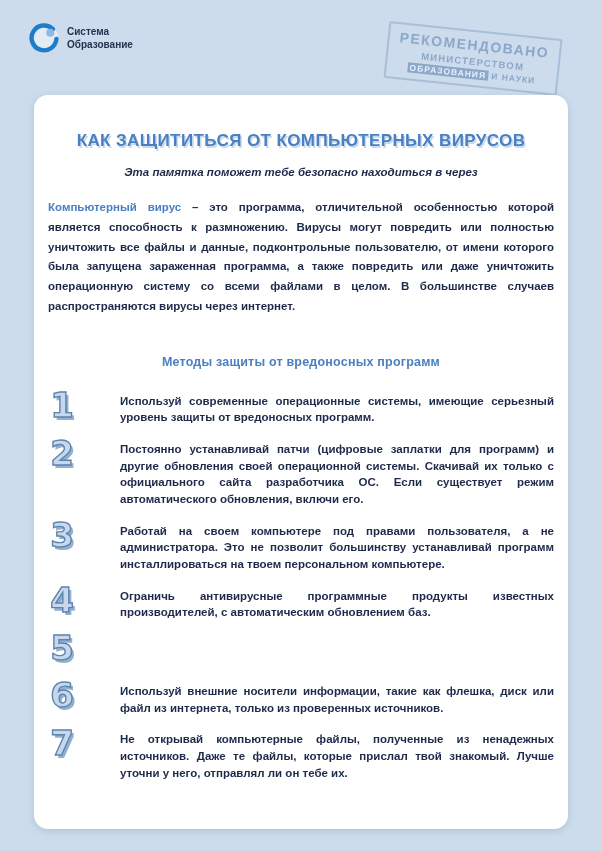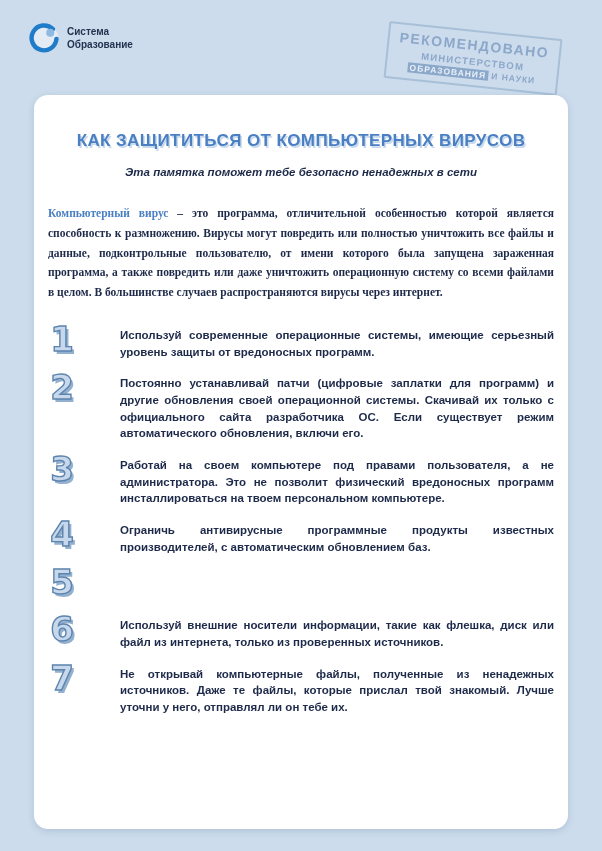--- a/index.html
+++ b/index.html
@@ -39,22 +39,22 @@
   }
   .title {
     text-align:center; color:#4a80c3; font-size:17px; font-weight:bold;
     letter-spacing:.4px; text-shadow:1.5px 1.5px 0 #c9daed; margin-top:14px;
   }
   .subtitle {
     text-align:center; font-style:italic; font-weight:bold;
     color:#1e2a4a; font-size:11.5px; margin-top:15px;
   }
   .intro {
-    margin:26px 0 0; font-size:11.5px; line-height:1.72;
-    text-align:justify; color:#1e2a4a; font-weight:600;font-family:Liberation Serif, serif;
+    margin:20px 0 0; font-size:11.5px; line-height:1.72;
+    text-align:justify; color:#1e2a4a; font-weight:600;
   }
   .intro .lead { color:#4a80c3; font-weight:bold; }
   .section-title {
     text-align:center; color:#4a80c3; font-size:12.5px; font-weight:bold;
     margin-top:38px; letter-spacing:.2px;
   }
 
   .tips { list-style:none; margin-top:24px; }
   .tip { display:flex; gap:12px; margin-bottom:15px; align-items:flex-start; min-height:32px; }
   .num {
@@ -92,37 +92,38 @@
 
     <div class="stamp">
       <div class="stamp-line1">РЕКОМЕНДОВАНО</div>
       <div class="stamp-line2">Министерством</div>
       <div class="stamp-line3"><span class="stamp-hl">ОБРАЗОВАНИЯ</span><span> И НАУКИ</span></div>
     </div>
   </div>
 
   <div class="card">
     <h1 class="title">КАК ЗАЩИТИТЬСЯ ОТ КОМПЬЮТЕРНЫХ ВИРУСОВ</h1>
-    <p class="subtitle">Эта памятка поможет тебе безопасно ненадежных в сети</p>
+    <p class="subtitle">Эта памятка поможет тебе безопасно находиться в через</p>
 
     <p class="intro"><strong class="lead">Компьютерный вирус</strong><span> – это программа, отличительной особенностью которой является способность к размножению. Вирусы могут повредить или полностью уничтожить все файлы и данные, подконтрольные пользователю, от имени которого была запущена зараженная программа, а также повредить или даже уничтожить операционную систему со всеми файлами в целом. В большинстве случаев распространяются вирусы через интернет.</span></p>
 
+    <h2 class="section-title">Методы защиты от вредоносных программ</h2>
 
     <ol class="tips">
       <li class="tip">
         <span class="num">1</span>
         <span class="tip-text">Используй современные операционные системы, имеющие серьезный уровень защиты от вредоносных программ.</span>
       </li>
       <li class="tip">
         <span class="num">2</span>
         <span class="tip-text">Постоянно устанавливай патчи (цифровые заплатки для программ) и другие обновления своей операционной системы. Скачивай их только с официального сайта разработчика ОС. Если существует режим автоматического обновления, включи его.</span>
       </li>
       <li class="tip">
         <span class="num">3</span>
-        <span class="tip-text">Работай на своем компьютере под правами пользователя, а не администратора. Это не позволит физический вредоносных программ инсталлироваться на твоем персональном компьютере.</span>
+        <span class="tip-text">Работай на своем компьютере под правами пользователя, а не администратора. Это не позволит большинству устанавливай программ инсталлироваться на твоем персональном компьютере.</span>
       </li>
       <li class="tip">
         <span class="num">4</span>
         <span class="tip-text">Ограничь антивирусные программные продукты известных производителей, с автоматическим обновлением баз.</span>
       </li>
       <li class="tip">
         <span class="num">5</span>
       </li>
       <li class="tip">
         <span class="num">6</span>

